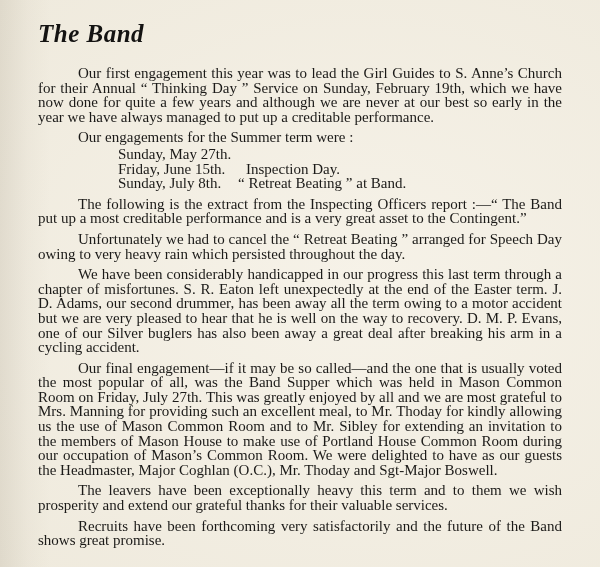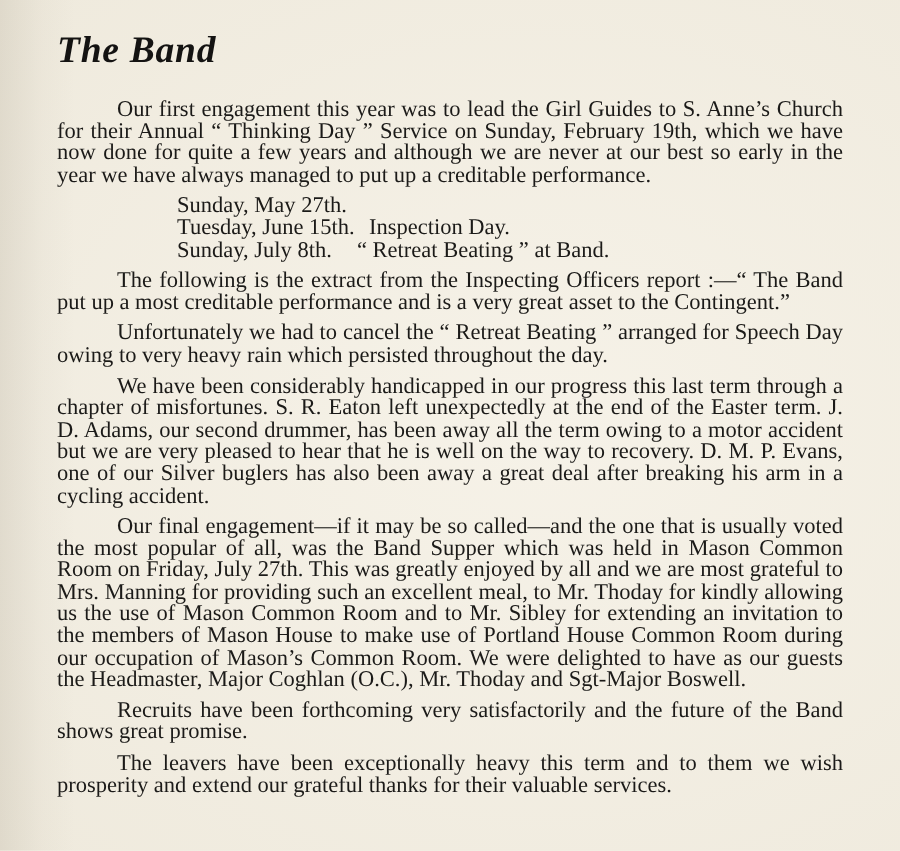--- a/index.html
+++ b/index.html
@@ -34,33 +34,34 @@
   .list-row { display: flex; line-height: 14.6px; }
   .list-row span.event { white-space: nowrap; }
 </style>
 </head>
 <body>
 
 <div class="page">
   <div class="title">The Band</div>
   <div class="body">
     <p class="para">Our first engagement this year was to lead the Girl Guides to S. Anne’s Church for their Annual “ Thinking Day ” Service on Sunday, February 19th, which we have now done for quite a few years and although we are never at our best so early in the year we have always managed to put up a creditable performance.</p>
+    <p class="para" style="margin-bottom:2px;">Our engagements for the Summer term were :</p>
     <div class="list">
       <div class="list-row">
         <span style="display:inline-block;width:128px;">Sunday, May 27th.</span>
       </div>
       <div class="list-row">
-        <span style="display:inline-block;width:128px;">Tuesday, June 15th.</span>
+        <span style="display:inline-block;width:128px;">Friday, June 15th.</span>
         <span class="event">Inspection Day.</span>
       </div>
       <div class="list-row">
         <span style="display:inline-block;width:120px;">Sunday, July 8th.</span>
         <span class="event">“ Retreat Beating ” at Band.</span>
       </div>
     </div>
     <p class="para">The following is the extract from the Inspecting Officers report :—“ The Band put up a most creditable performance and is a very great asset to the Contingent.”</p>
     <p class="para">Unfortunately we had to cancel the “ Retreat Beating ” arranged for Speech Day owing to very heavy rain which persisted throughout the day.</p>
     <p class="para">We have been considerably handicapped in our progress this last term through a chapter of misfortunes.  S. R. Eaton left unexpectedly at the end of the Easter term. J. D. Adams, our second drummer, has been away all the term owing to a motor accident but we are very pleased to hear that he is well on the way to recovery. D. M. P. Evans, one of our Silver buglers has also been away a great deal after breaking his arm in a cycling accident.</p>
     <p class="para">Our final engagement—if it may be so called—and the one that is usually voted the most popular of all, was the Band Supper which was held in Mason Common Room on Friday, July 27th.  This was greatly enjoyed by all and we are most grateful to Mrs. Manning for providing such an excellent meal, to Mr. Thoday for kindly allowing us the use of Mason Common Room and to Mr. Sibley for extending an invitation to the members of Mason House to make use of Portland House Common Room during our occupation of Mason’s Common Room.  We were delighted to have as our guests the Headmaster, Major Coghlan (O.C.), Mr. Thoday and Sgt-Major Boswell.</p>
+    <p class="para">The leavers have been exceptionally heavy this term and to them we wish prosperity and extend our grateful thanks for their valuable services.</p>
     <p class="para">Recruits have been forthcoming very satisfactorily and the future of the Band shows great promise.</p>
-    <p class="para">The leavers have been exceptionally heavy this term and to them we wish prosperity and extend our grateful thanks for their valuable services.</p>
   </div>
 </div>
 
 </body></html>

